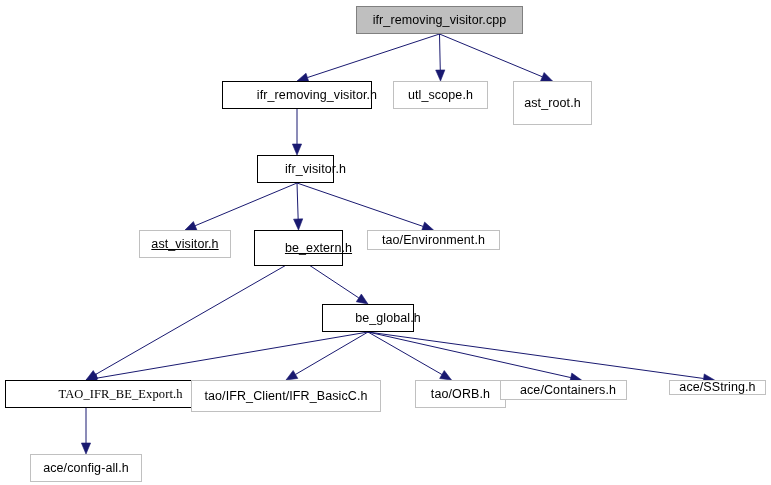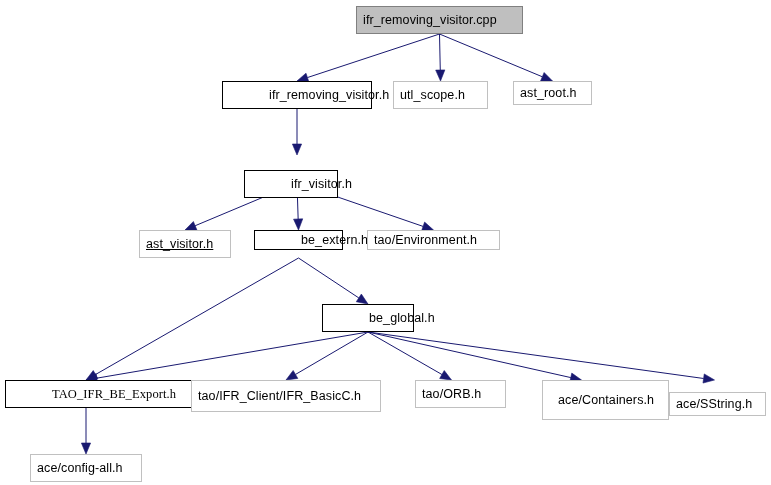--- a/index.html
+++ b/index.html
@@ -30,21 +30,21 @@
   .edge-arrow {
     fill: #191970;
     stroke: #191970;
     stroke-width: 0.6;
   }
   .node {
     position: absolute;
     box-sizing: border-box;
     display: flex;
     align-items: center;
-    justify-content: flex-start;
+    justify-content: center;
     background: #ffffff;
     border: 1px solid #c0c0c0;
     color: #000000;
     font-size: 12.5px;
     line-height: 1;
     white-space: nowrap;
     letter-spacing: 0.1px;
   }
   .node.current {
     background: #bfbfbf;
@@ -98,50 +98,50 @@
   <div id="node-layer">
       <div class="node current" style="left: 356px; top: 6px; width: 167px; height: 28px;">
         <span class="node-label">ifr_removing_visitor.cpp</span>
       </div>
       <div class="node strong" style="left: 222px; top: 81px; width: 150px; height: 28px;">
         <span class="node-label">ifr_removing_visitor.h</span>
       </div>
       <div class="node" style="left: 393px; top: 81px; width: 95px; height: 28px;">
         <span class="node-label">utl_scope.h</span>
       </div>
-      <div class="node" style="left: 513px; top: 81px; width: 79px; height: 24px;">
+      <div class="node" style="left: 513px; top: 81px; width: 79px; height: 44px;">
         <span class="node-label">ast_root.h</span>
       </div>
-      <div class="node strong" style="left: 244px; top: 155px; width: 94px; height: 28px; margin-top: 15px;">
+      <div class="node strong" style="left: 257px; top: 155px; width: 77px; height: 28px;">
         <span class="node-label">ifr_visitor.h</span>
       </div>
       <div class="node" style="left: 139px; top: 230px; width: 92px; height: 28px; text-decoration: underline;">
         <span class="node-label">ast_visitor.h</span>
       </div>
-      <div class="node strong" style="left: 254px; top: 230px; width: 89px; height: 20px;">
+      <div class="node strong" style="left: 254px; top: 230px; width: 89px; height: 36px; text-decoration: underline;">
         <span class="node-label">be_extern.h</span>
       </div>
       <div class="node" style="left: 367px; top: 230px; width: 133px; height: 20px;">
         <span class="node-label">tao/Environment.h</span>
       </div>
       <div class="node strong" style="left: 322px; top: 304px; width: 92px; height: 28px;">
         <span class="node-label">be_global.h</span>
       </div>
       <div class="node strong" style="left: 5px; top: 380px; width: 191px; height: 28px; font-family: Liberation Serif, serif;">
         <span class="node-label">TAO_IFR_BE_Export.h</span>
       </div>
       <div class="node" style="left: 191px; top: 380px; width: 190px; height: 32px;">
         <span class="node-label">tao/IFR_Client/IFR_BasicC.h</span>
       </div>
       <div class="node" style="left: 406px; top: 380px; width: 91px; height: 28px; margin-left: 9px;">
         <span class="node-label">tao/ORB.h</span>
       </div>
-      <div class="node" style="left: 542px; top: 380px; width: 127px; height: 40px; padding-left: 9px;">
+      <div class="node" style="left: 500px; top: 380px; width: 127px; height: 20px; padding-left: 9px;">
         <span class="node-label">ace/Containers.h</span>
       </div>
-      <div class="node" style="left: 669px; top: 380px; width: 97px; height: 24px; margin-top: 12px;">
+      <div class="node" style="left: 669px; top: 380px; width: 97px; height: 15px;">
         <span class="node-label">ace/SString.h</span>
       </div>
       <div class="node" style="left: 30px; top: 454px; width: 112px; height: 28px;">
         <span class="node-label">ace/config-all.h</span>
       </div>
     </div>
 </div>
 
 </body></html>

